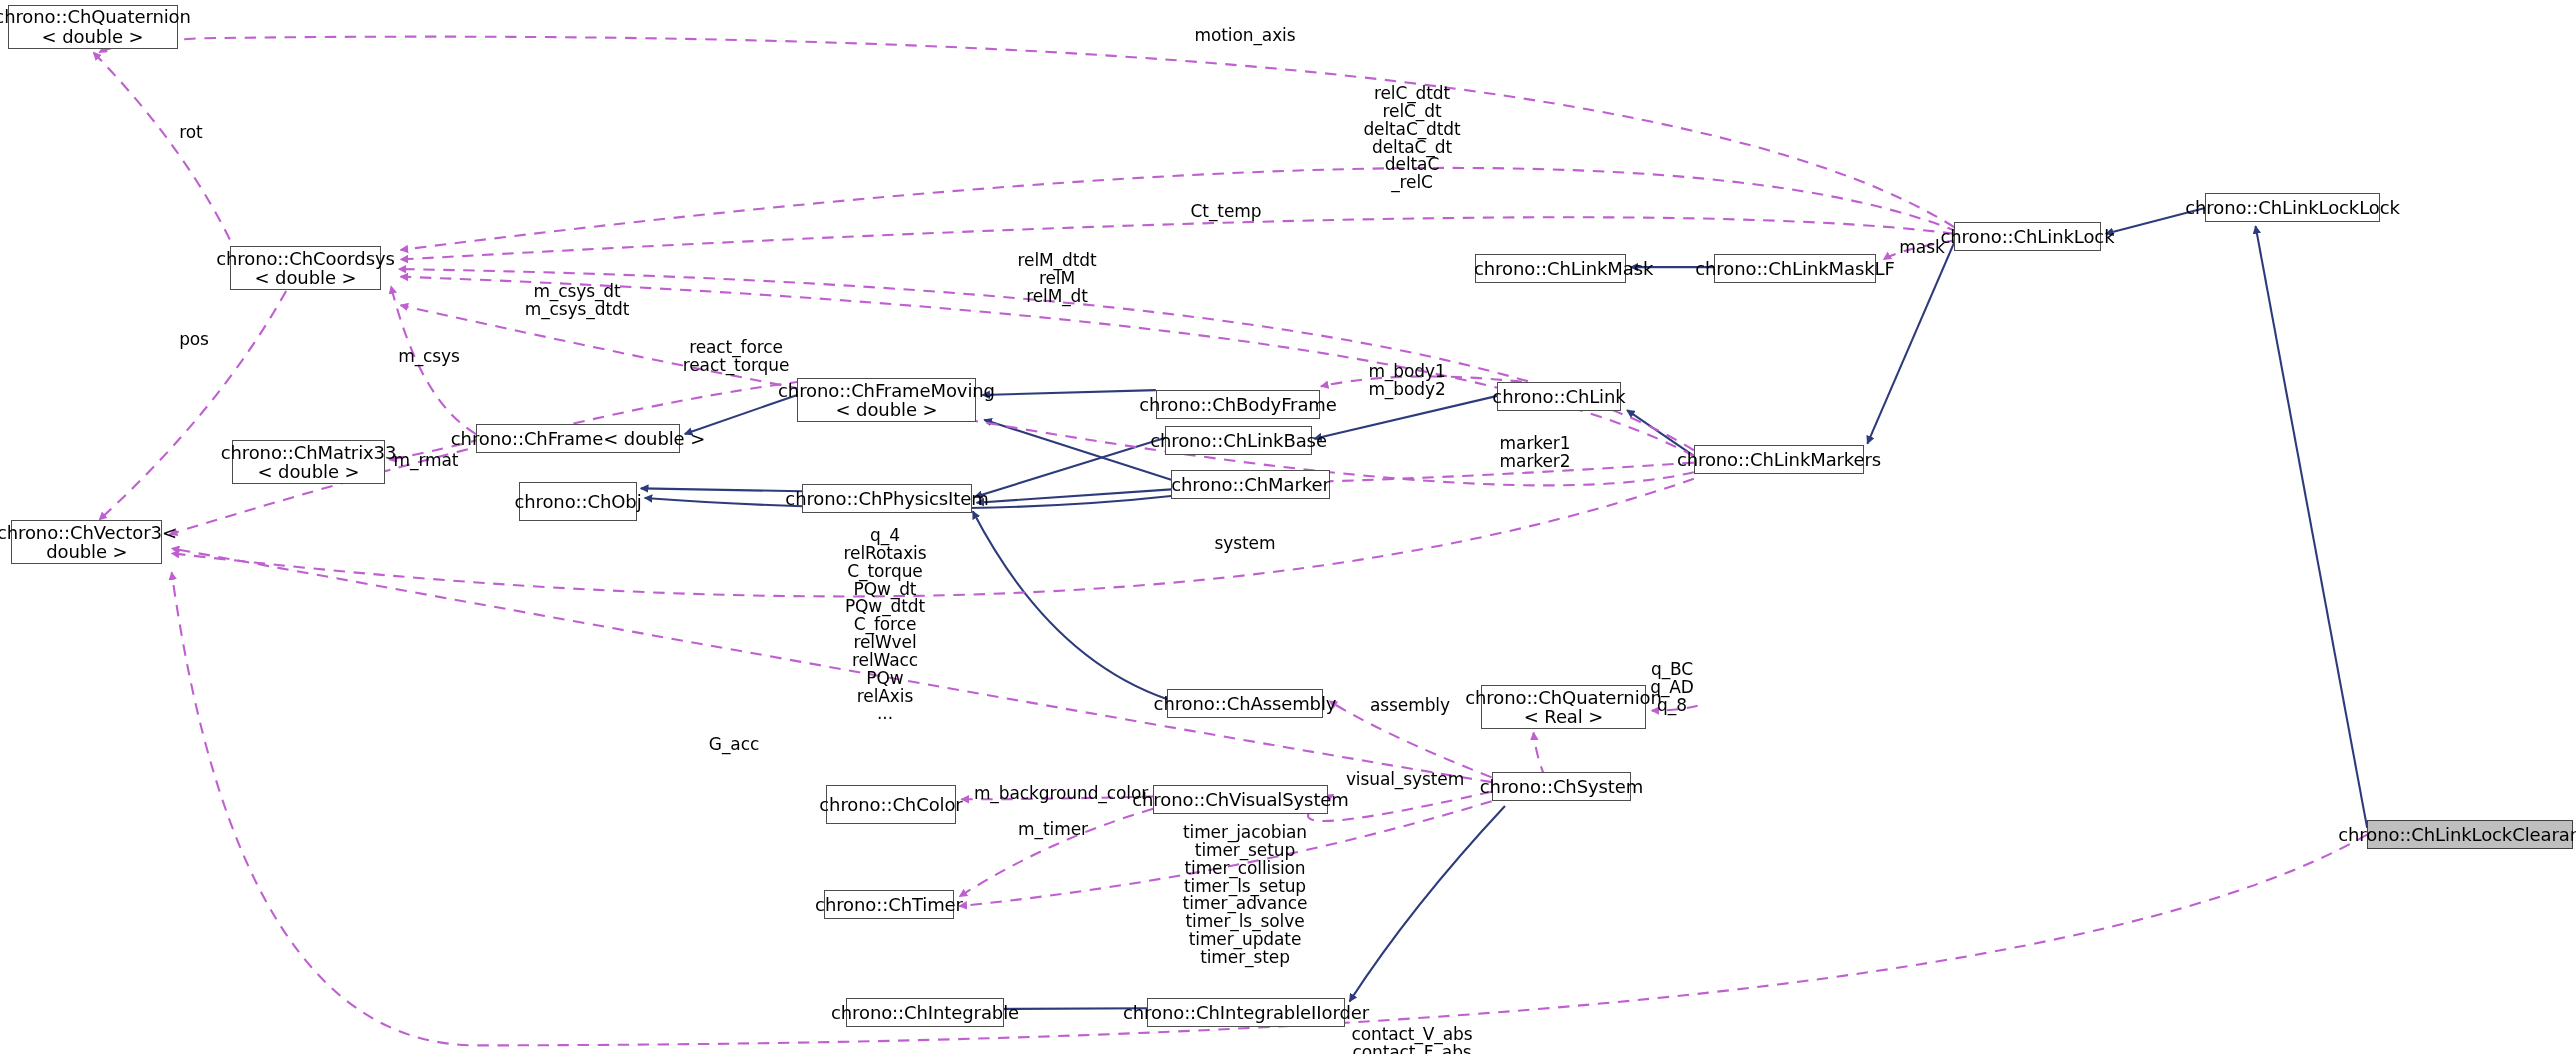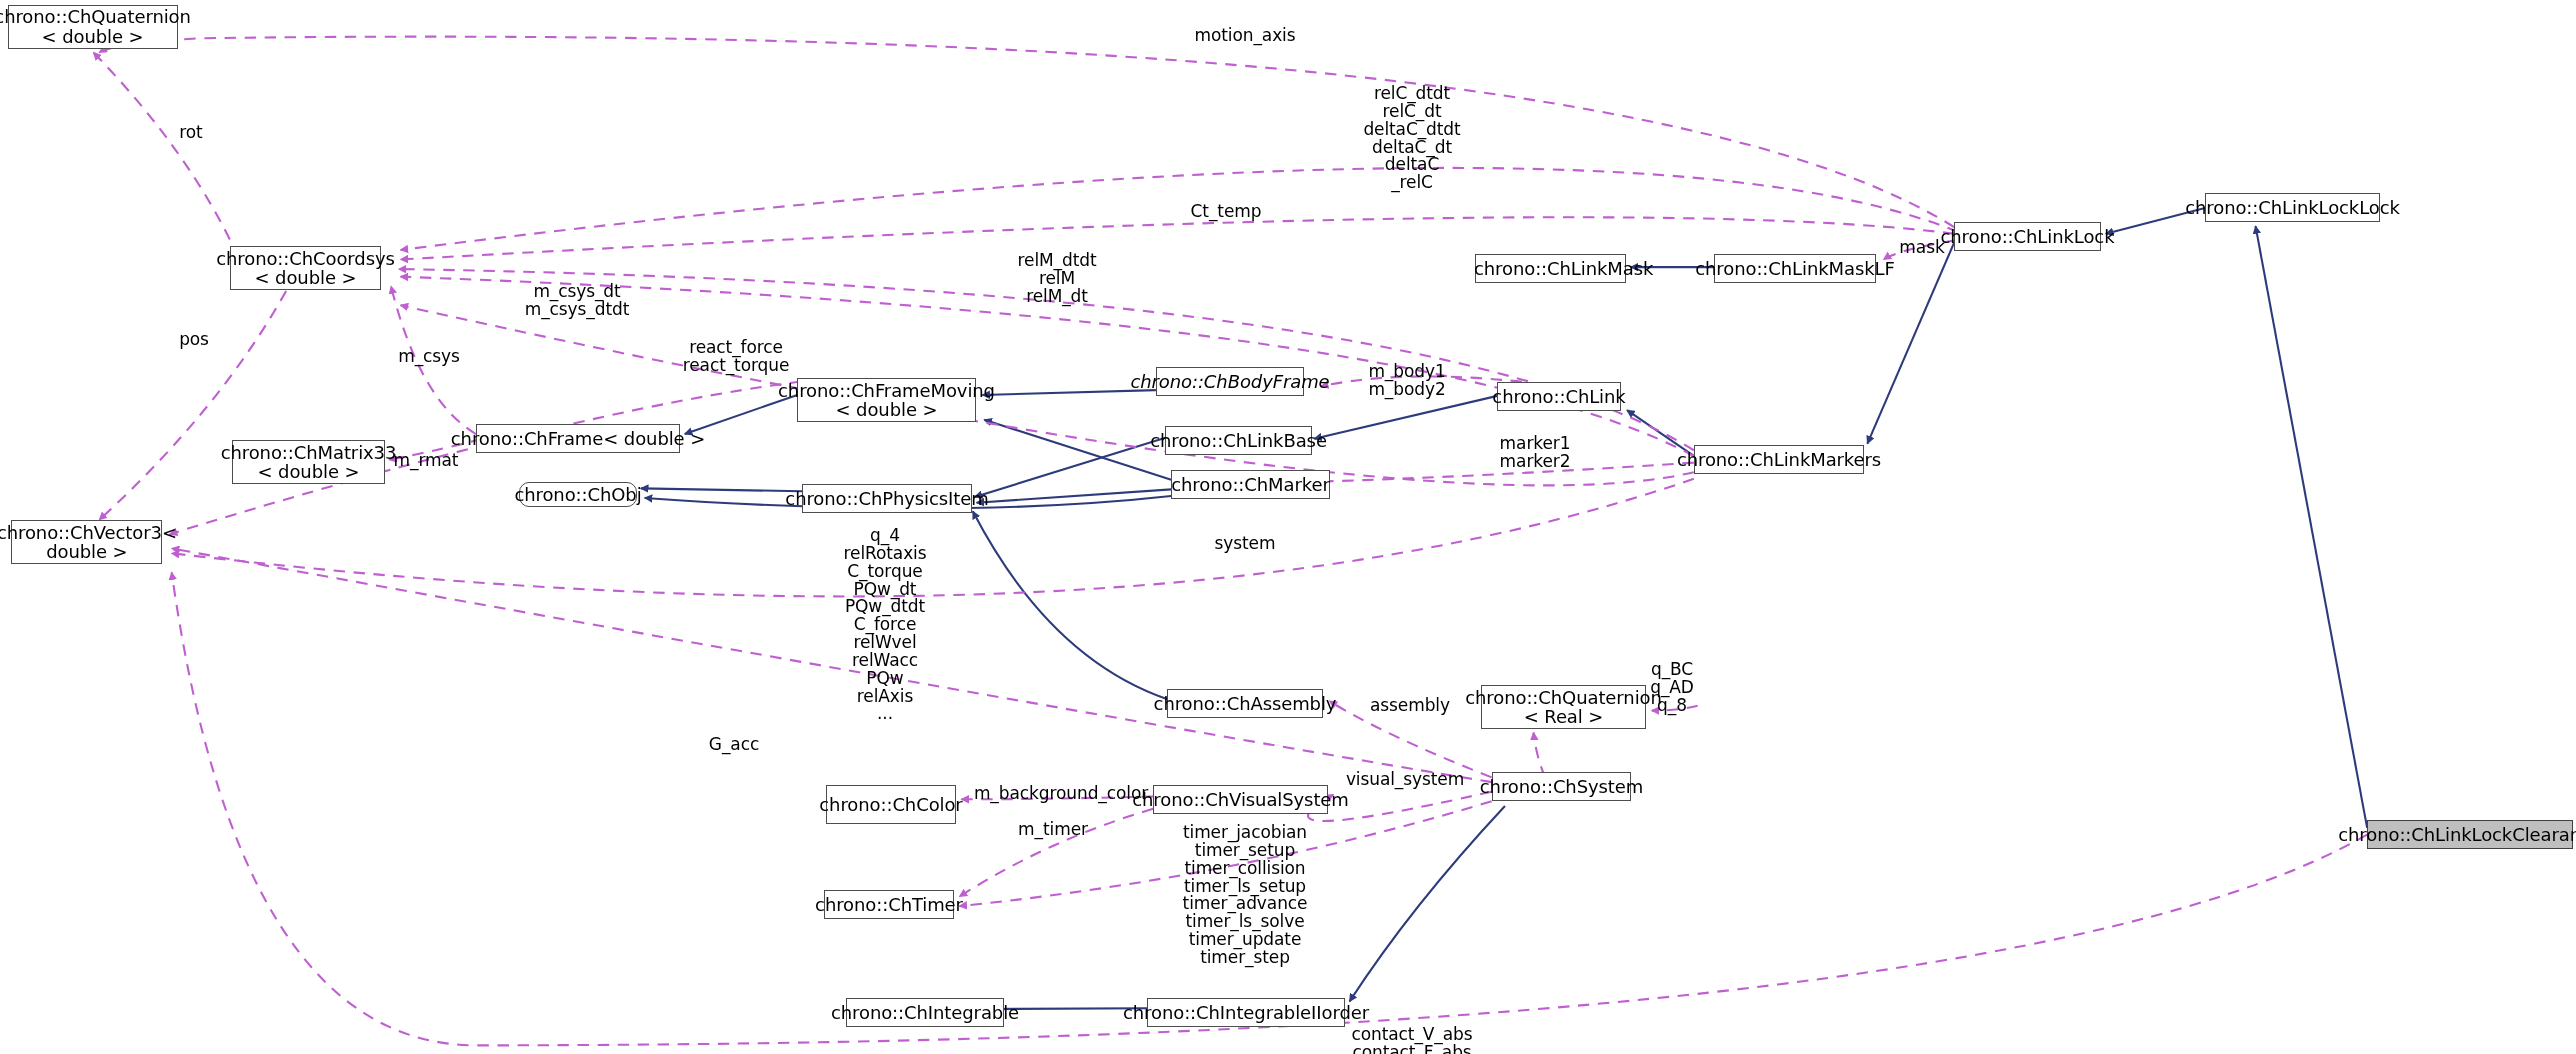--- a/index.html
+++ b/index.html
@@ -124,25 +124,25 @@
   <div id="node-layer">
       <div class="node" style="left: 7.6px; top: 4.8px; width: 170px; height: 44px;">chrono::ChQuaternion
 &lt; double &gt;</div>
       <div class="node" style="left: 230px; top: 246px; width: 151px; height: 44px;">chrono::ChCoordsys
 &lt; double &gt;</div>
       <div class="node" style="left: 232px; top: 440px; width: 153px; height: 44px;">chrono::ChMatrix33
 &lt; double &gt;</div>
       <div class="node" style="left: 11.4px; top: 520px; width: 151px; height: 44px;">chrono::ChVector3&lt;
 double &gt;</div>
       <div class="node" style="left: 476px; top: 424px; width: 204px; height: 29px;">chrono::ChFrame&lt; double &gt;</div>
-      <div class="node" style="left: 519px; top: 482px; width: 118px; height: 25px; border-radius: 10px;">chrono::ChObj</div>
+      <div class="node" style="left: 519px; top: 482px; width: 118px; height: 39px;">chrono::ChObj</div>
       <div class="node" style="left: 797px; top: 378px; width: 179px; height: 44px;">chrono::ChFrameMoving
 &lt; double &gt;</div>
       <div class="node" style="left: 802px; top: 484px; width: 170px; height: 29px;">chrono::ChPhysicsItem</div>
-      <div class="node" style="left: 1156px; top: 367px; width: 148px; height: 29px; font-style: italic;">chrono::ChBodyFrame</div>
+      <div class="node" style="left: 1156px; top: 390px; width: 164px; height: 29px;">chrono::ChBodyFrame</div>
       <div class="node" style="left: 1165px; top: 426px; width: 147px; height: 29px;">chrono::ChLinkBase</div>
       <div class="node" style="left: 1171px; top: 470px; width: 159px; height: 29px;">chrono::ChMarker</div>
       <div class="node" style="left: 1497px; top: 382px; width: 124px; height: 29px;">chrono::ChLink</div>
       <div class="node" style="left: 1694px; top: 445px; width: 170px; height: 29px;">chrono::ChLinkMarkers</div>
       <div class="node" style="left: 1475px; top: 254px; width: 151px; height: 29px; padding-left: 32px;">chrono::ChLinkMask</div>
       <div class="node" style="left: 1714px; top: 254px; width: 162px; height: 29px;">chrono::ChLinkMaskLF</div>
       <div class="node" style="left: 1954px; top: 222px; width: 147px; height: 29px;">chrono::ChLinkLock</div>
       <div class="node" style="left: 2205px; top: 193px; width: 175px; height: 29px;">chrono::ChLinkLockLock</div>
       <div class="node" style="left: 1167px; top: 689px; width: 156px; height: 29px;">chrono::ChAssembly</div>
       <div class="node" style="left: 1481px; top: 685px; width: 165px; height: 44px;">chrono::ChQuaternion

